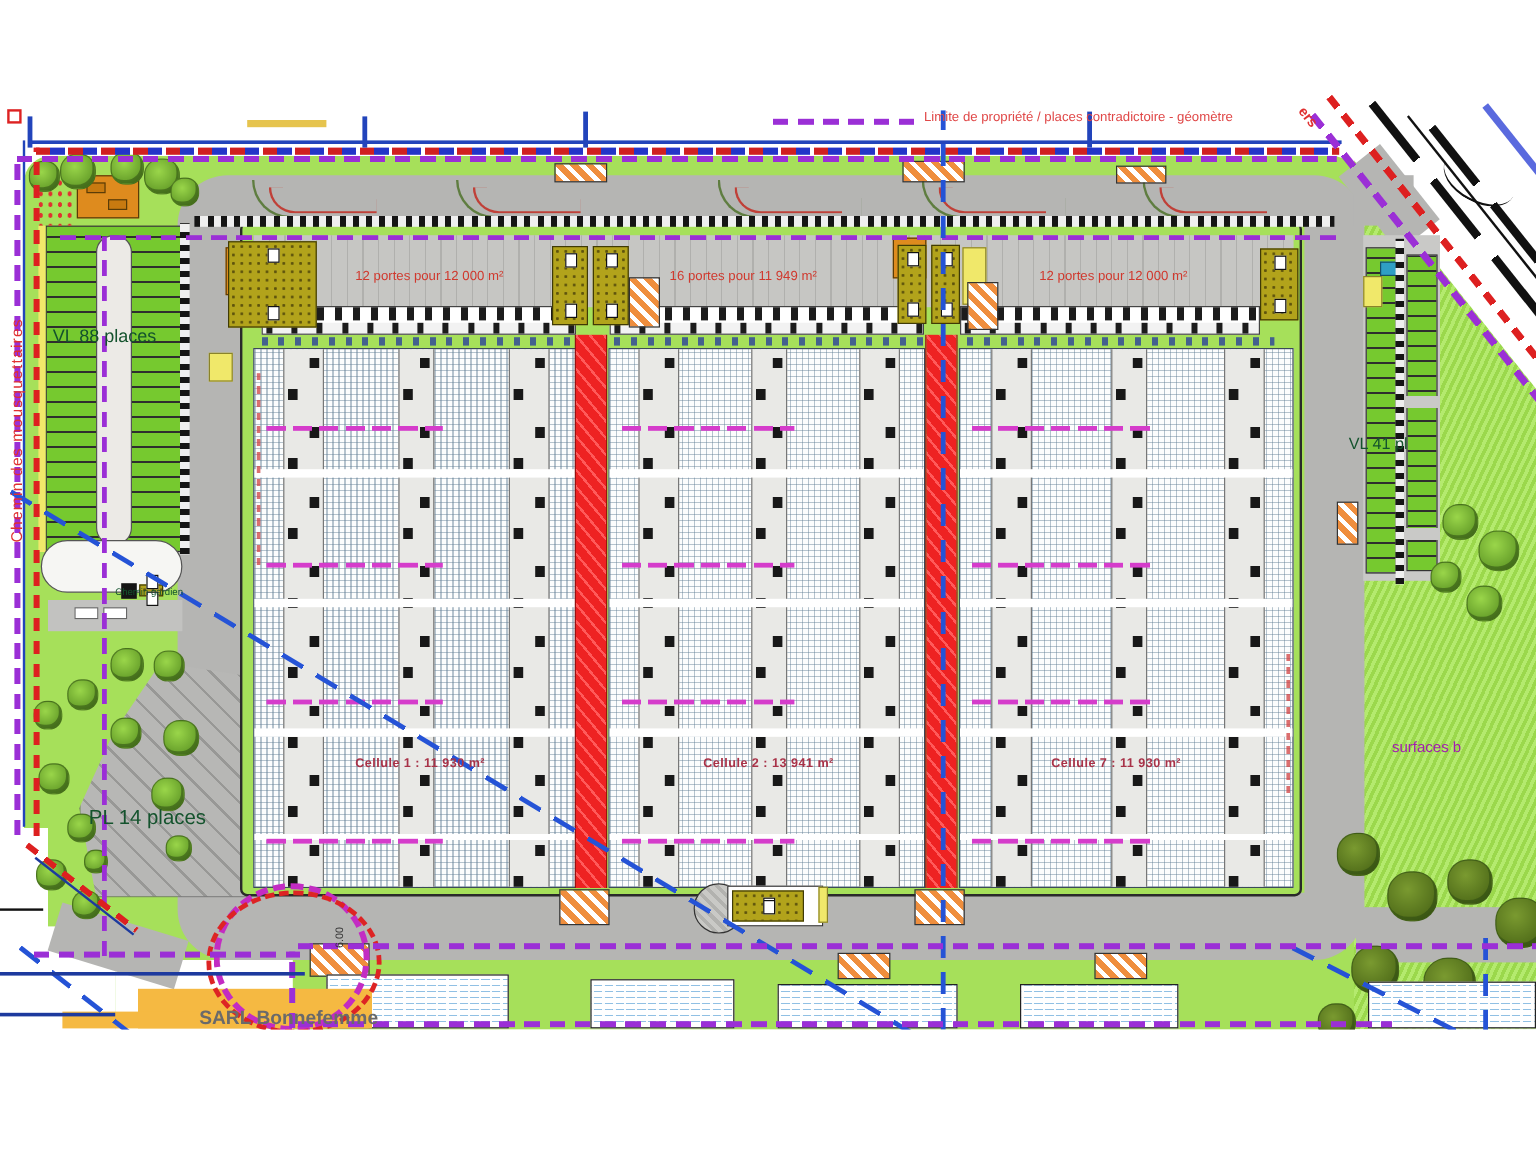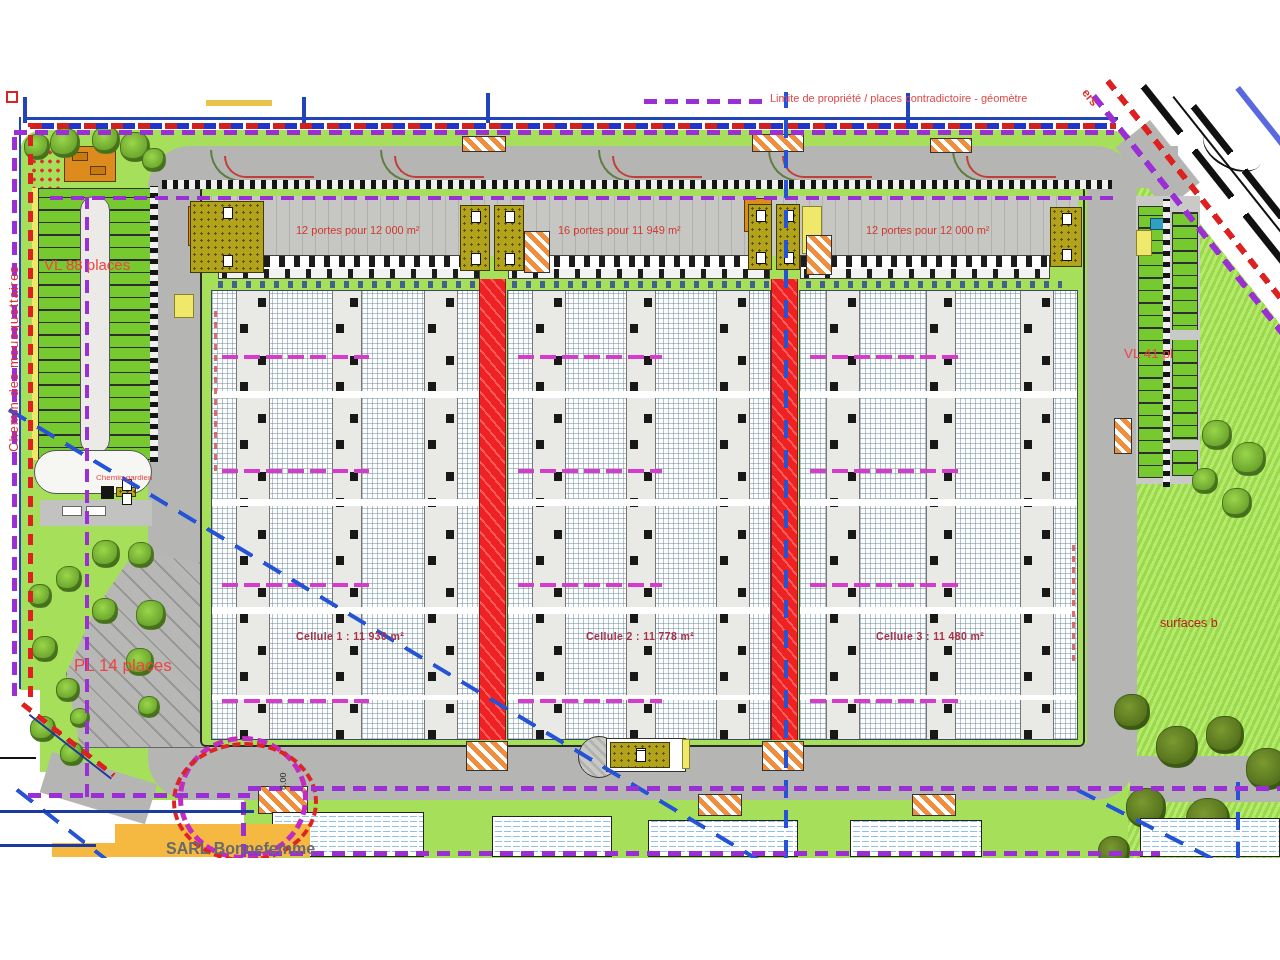--- a/index.html
+++ b/index.html
@@ -66,21 +66,21 @@
   .arc{border-bottom:2px solid #5f7d40;border-left:2px solid #5f7d40;border-bottom-left-radius:70px;}
   .arc.red{border-color:#c04038;}
   .tank{border-radius:50%;background:repeating-linear-gradient(45deg,#c9c9c6 0 4px,#b2b2af 4px 7px);border:1.5px solid #333;}
   .circ-m{border:5px dashed #c32cc3;border-radius:50%;}
   .circ-r{border:4px dashed #dd2424;border-radius:50%;}
   .microcol{background:repeating-linear-gradient(0deg,#d04040 0 6px,transparent 6px 11px);width:3px;opacity:.75;}
   
   .t{white-space:nowrap;z-index:45;}
   .red-lb{color:#d0392e;font-size:11px;}
   .cell-lb{color:#a83248;font-size:10.5px;font-weight:bold;letter-spacing:.4px;}
-  .gray-lb{color:#ef4444;}
+  .gray-lb{color:#14532d;margin-top:16px;}
   .rot{transform-origin:top left;}
   .z40{z-index:40;} .z39{z-index:39;}
 </style>
 </head>
 <body>
 
 <div id="plan">
 
   <div class="a site-green" style="left:20px;top:130px;width:1112px;height:728px;"></div>
   <div class="a green-hatch" style="left:1128px;top:95px;width:152px;height:763px;clip-path:polygon(0 5%,100% 30%,100% 100%,0 100%);"></div>
@@ -299,26 +299,26 @@
   <div class="a bsolid z40" style="left:302px;top:97px;width:4px;height:26px;"></div>
   <div class="a bsolid z40" style="left:486px;top:93px;width:4px;height:30px;"></div>
   <div class="a bsolid z40" style="left:906px;top:93px;width:4px;height:30px;"></div>
   <div class="a z40" style="left:6px;top:91px;width:12px;height:12px;border:2px solid #d22;background:#fff;"></div>
 
   <div class="a t red-lb" style="left:770px;top:92px;font-size:11px;color:#e04848;">Limite de propriété / places contradictoire - géomètre</div>
   <div class="a t red-lb" style="left:296px;top:224px;">12 portes pour 12 000 m²</div>
   <div class="a t red-lb" style="left:558px;top:224px;">16 portes pour 11 949 m²</div>
   <div class="a t red-lb" style="left:866px;top:224px;">12 portes pour 12 000 m²</div>
   <div class="a t cell-lb" style="left:296px;top:630px;">Cellule 1 : 11 930 m²</div>
-  <div class="a t cell-lb" style="left:586px;top:630px;">Cellule 2 : 11 778 m²</div>
-  <div class="a t cell-lb" style="left:876px;top:630px;">Cellule 3 : 11 480 m²</div>
+  <div class="a t cell-lb" style="left:586px;top:630px;">Cellule 2 : 13 941 m²</div>
+  <div class="a t cell-lb" style="left:876px;top:630px;">Cellule 7 : 11 930 m²</div>
   <div class="a t gray-lb" style="left:44px;top:256px;font-size:15px;">VL 88 places</div>
   <div class="a t gray-lb" style="left:74px;top:656px;font-size:17px;">PL 14 places</div>
   <div class="a t gray-lb" style="left:1124px;top:346px;font-size:13.5px;">VL 41 pl</div>
   <div class="a t gray-lb" style="left:96px;top:473px;font-size:8px;">Chemin gardien</div>
   <div class="a t rot" style="left:6px;top:452px;transform:rotate(-90deg);color:#e03030;font-size:13px;letter-spacing:1px;">Chemin des mousquettaires</div>
   <div class="a t rot" style="left:1090px;top:86px;transform:rotate(51.5deg);color:#e03030;font-size:12px;font-weight:bold;">ers</div>
-  <div class="a t" style="left:1160px;top:616px;color:#b91c1c;font-size:12.5px;">surfaces b</div>
+  <div class="a t" style="left:1160px;top:616px;color:#a21caf;font-size:12.5px;">surfaces b</div>
   <div class="a t rot" style="left:278px;top:790px;transform:rotate(-90deg);color:#333;font-size:9px;">6.00</div>
   <div class="a t" style="left:166px;top:840px;color:#6a6a6a;font-size:16px;font-weight:bold;">SARL Bonnefemme</div>
 
   <div class="a" style="left:0;top:858px;width:1280px;height:102px;background:#fff;z-index:60;"></div>
 </div>
 
 </body></html>

